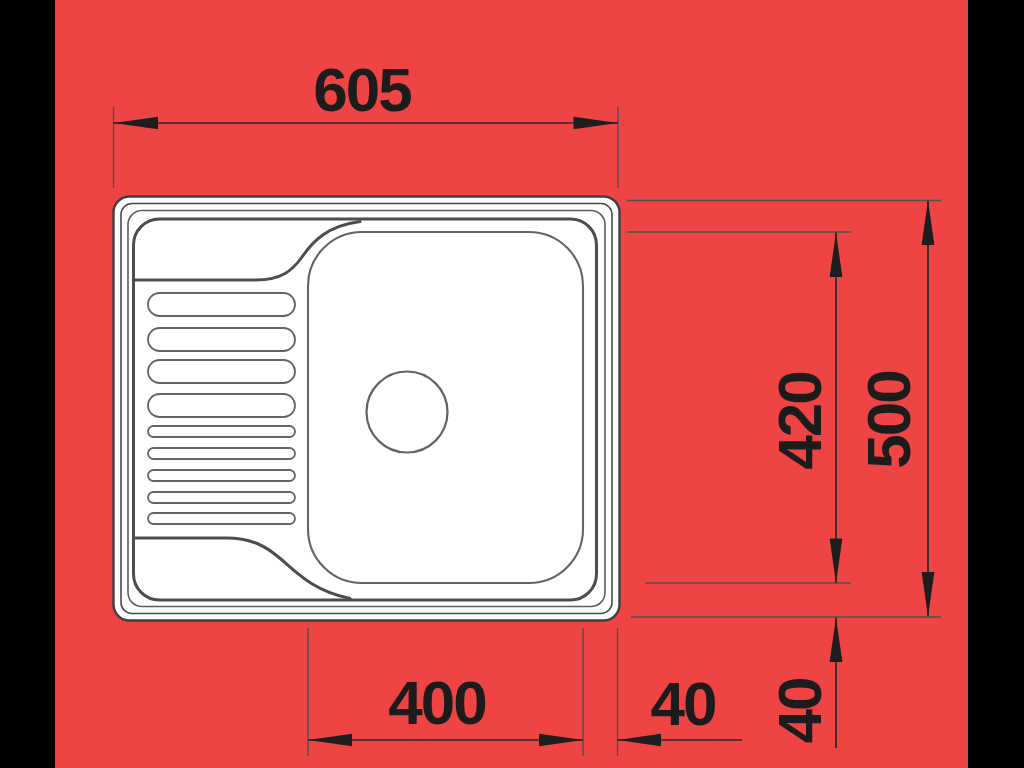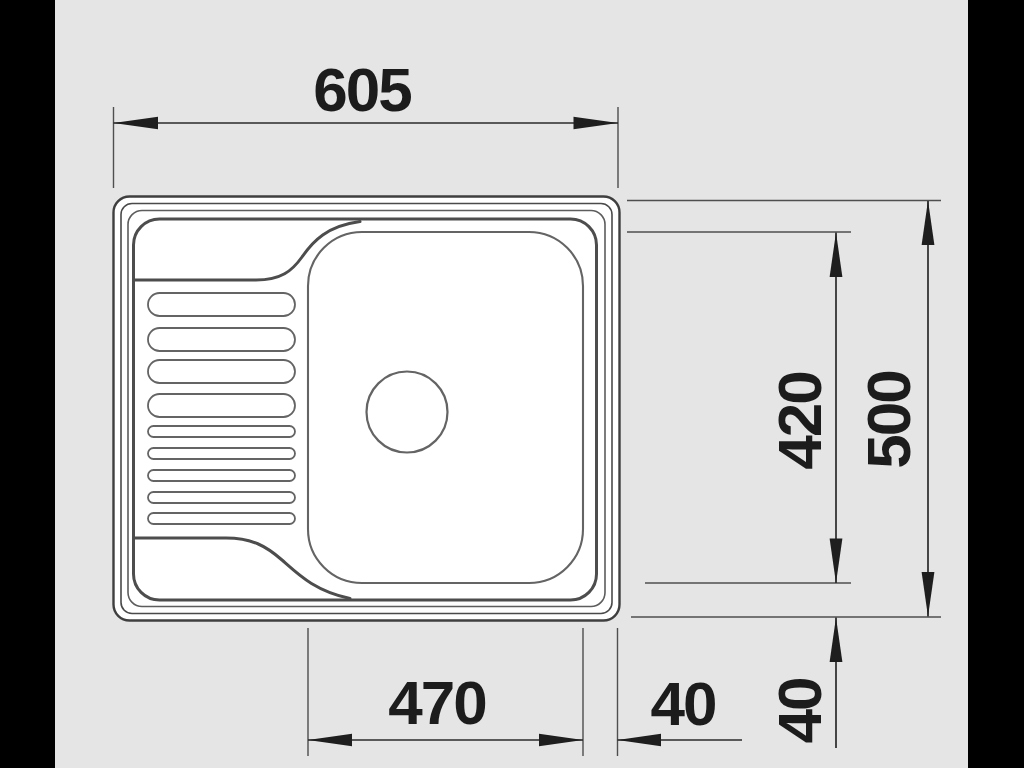--- a/index.html
+++ b/index.html
@@ -1,17 +1,17 @@
 <!DOCTYPE html>
 <html><head>
 <meta charset="utf-8">
 <style>
   html,body{margin:0;padding:0;background:#888;}
   .stage{
-    position:relative;width:1024px;height:768px;background:#e5e5e5;
+    position:relative;width:1024px;height:768px;background:#ef4444;
     overflow:hidden;font-family:"Liberation Sans", sans-serif;
   }
   .letterbox{position:absolute;top:0;height:768px;background:#000;}
   .letterbox.left{left:0;width:55px;}
   .letterbox.right{left:968px;width:56px;}
   svg{position:absolute;left:0;top:0;}
   .dim-label{
     position:absolute;
     font-weight:700;font-size:62px;line-height:1;
     letter-spacing:-2px;color:#1c1c1c;text-align:center;
@@ -104,21 +104,21 @@
     </g>
 
     <g>
       <path class="s-dim" d="M 836 617.5 V 748"></path>
       <path class="s-arrow" d="M 836 617.5 L 829.6 662 L 842.4 662 Z"></path>
     </g>
   </svg>
 
   <div class="dim-label" style="left:262px;top:59px;width:200px;">605</div>
 
-  <div class="dim-label" style="left:337px;top:672px;width:200px;">470</div>
+  <div class="dim-label" style="left:337px;top:672px;width:200px;">400</div>
 
   <div class="dim-label" style="left:608px;top:673px;width:150px;">40</div>
 
   <div class="dim-label rot" style="left:800px;top:421px;">420</div>
 
   <div class="dim-label rot" style="left:889px;top:420px;">500</div>
 
   <div class="dim-label rot" style="left:800px;top:711px;">40</div>
 
 </div>

